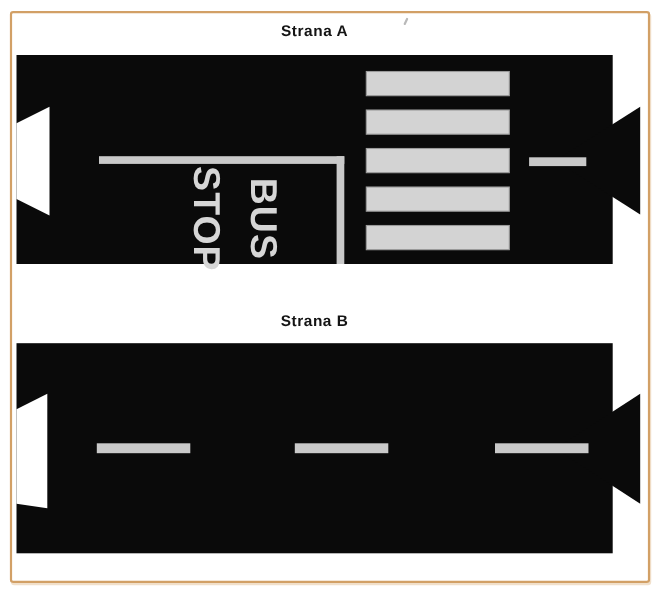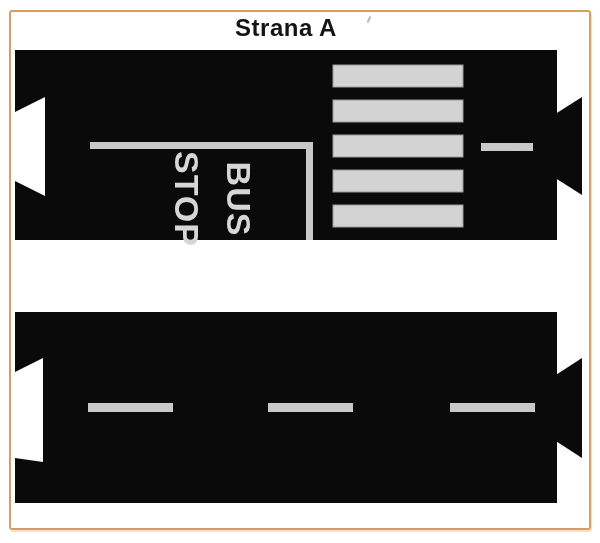--- a/index.html
+++ b/index.html
@@ -13,21 +13,21 @@
   .frame{
     position:absolute;left:9px;top:10px;width:578px;height:516px;
     border:2px solid var(--frame,#d2a066);
     border-radius:3px;
     box-shadow:1px 2px 0 rgba(214,167,107,0.35);
     background:transparent;
   }
   .section-title{
     position:absolute;left:15px;width:542px;
     text-align:center;
-    font-weight:700;font-size:24px;line-height:24px;
+    font-weight:700;font-size:14px;line-height:24px;
     color:var(--title,#141414);
     letter-spacing:0.5px;
   }
   #title-a{top:16px;}
   #title-b{top:279px;}
   .stray{
     position:absolute;left:368px;top:16px;width:2px;height:7px;
     background:#b9b9b9;transform:rotate(25deg);border-radius:1px;
   }
   svg{position:absolute;left:0;top:0;}
@@ -48,20 +48,21 @@
 <body>
 
 <div class="canvas">
 
   <div class="frame"></div>
 
   <div id="title-a" class="section-title">Strana A</div>
 
   <div class="stray"></div>
 
+  <div id="title-b" class="section-title">Strana B</div>
 
   <svg width="600" height="543" viewBox="0 0 600 543">
 
     <rect class="road" x="15" y="50" width="542" height="190"></rect>
 
     <polygon class="notch" points="45,97 15,112 15,181 45,196"></polygon>
 
     <polygon class="road" points="582,97 582,195 505,146"></polygon>
 
     <rect class="marking" x="90" y="142" width="223" height="7"></rect>

